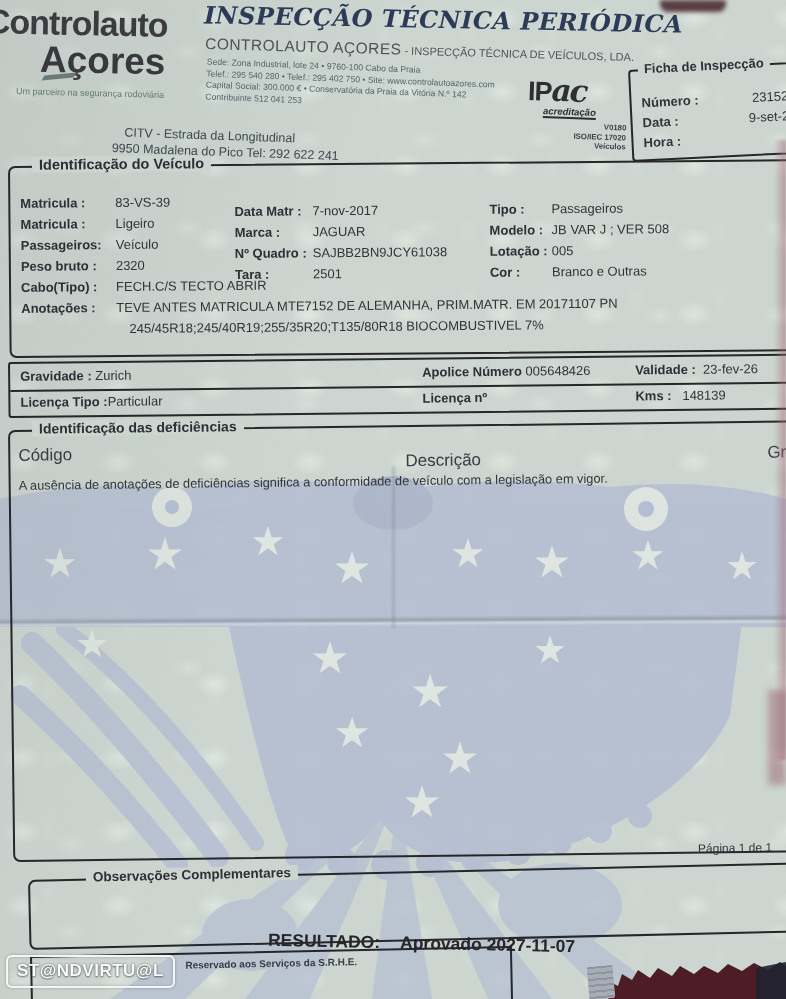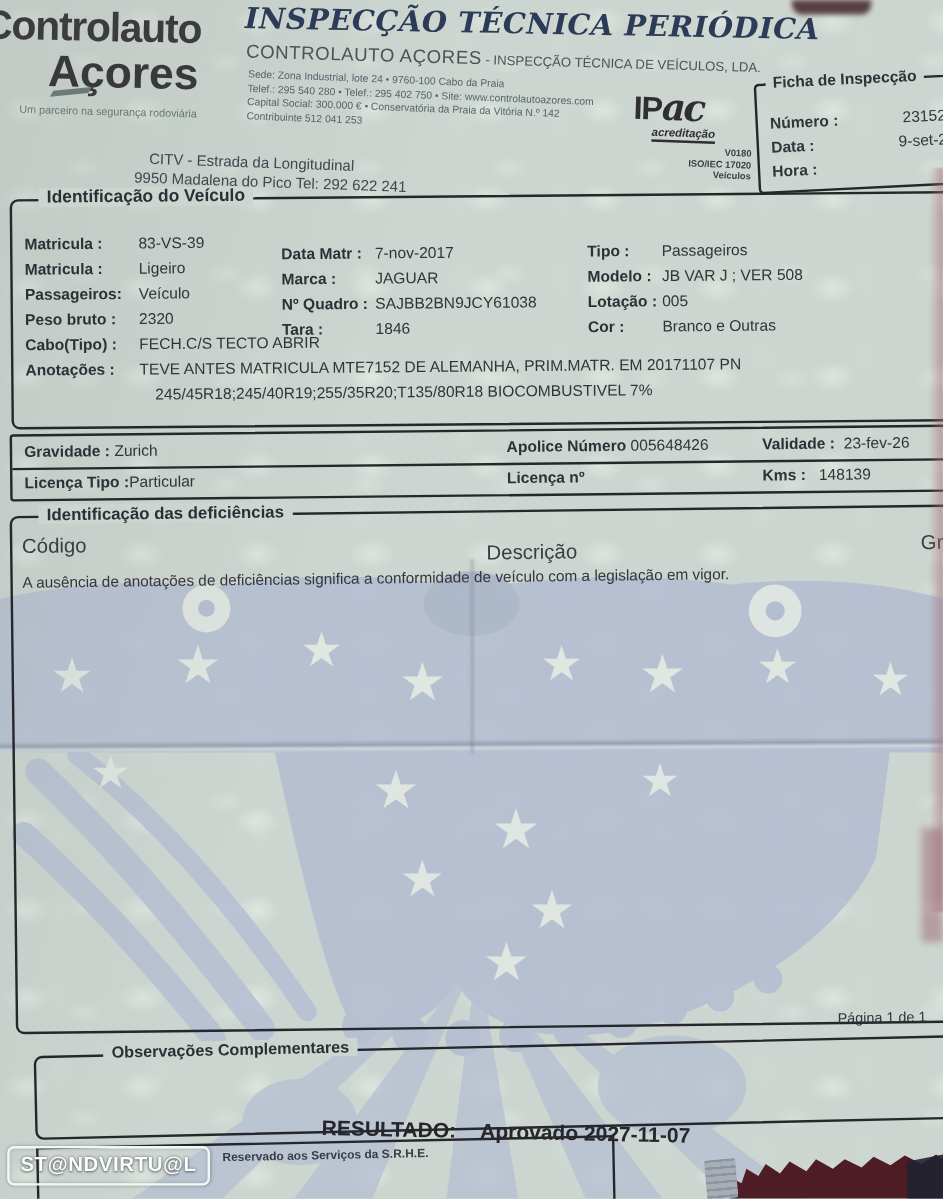--- a/index.html
+++ b/index.html
@@ -210,21 +210,21 @@
 
   <div class="frow" style="left:10px;top:28px;"><span class="lbl w95">Matricula :</span><span>83-VS-39</span></div>
   <div class="frow" style="left:10px;top:49px;"><span class="lbl w95">Matricula :</span><span>Ligeiro</span></div>
   <div class="frow" style="left:10px;top:70px;"><span class="lbl w95">Passageiros:</span><span>Veículo</span></div>
   <div class="frow" style="left:10px;top:91px;"><span class="lbl w95">Peso bruto :</span><span>2320</span></div>
   <div class="frow" style="left:10px;top:112px;"><span class="lbl w95">Cabo(Tipo) :</span><span>FECH.C/S TECTO ABRIR</span></div>
 
   <div class="frow" style="left:224px;top:38px;"><span class="lbl w78">Data Matr :</span><span>7-nov-2017</span></div>
   <div class="frow" style="left:224px;top:59px;"><span class="lbl w78">Marca :</span><span>JAGUAR</span></div>
   <div class="frow" style="left:224px;top:80px;"><span class="lbl w78">Nº Quadro :</span><span>SAJBB2BN9JCY61038</span></div>
-  <div class="frow" style="left:224px;top:101px;"><span class="lbl w78">Tara :</span><span>1846</span></div>
+  <div class="frow" style="left:224px;top:101px;"><span class="lbl w78">Tara :</span><span>2501</span></div>
 
   <div class="frow" style="left:479px;top:38px;"><span class="lbl w62">Tipo :</span><span>Passageiros</span></div>
   <div class="frow" style="left:479px;top:59px;"><span class="lbl w62">Modelo :</span><span>JB VAR J ; VER 508</span></div>
   <div class="frow" style="left:479px;top:80px;"><span class="lbl w62">Lotação :</span><span>005</span></div>
   <div class="frow" style="left:479px;top:101px;"><span class="lbl w62">Cor :</span><span>Branco e Outras</span></div>
 
   <div class="frow" style="left:10px;top:133px;"><span class="lbl w95">Anotações :</span><span>TEVE ANTES MATRICULA MTE7152 DE ALEMANHA, PRIM.MATR. EM 20171107 PN</span></div>
   <div class="anot2" style="left:118px;top:154px;">245/45R18;245/40R19;255/35R20;T135/80R18 BIOCOMBUSTIVEL 7%</div>
 </div>
 

